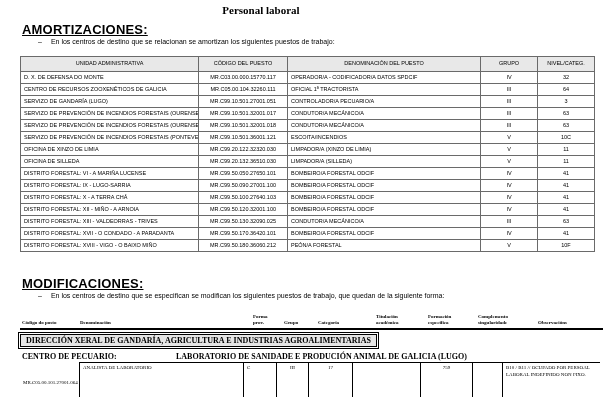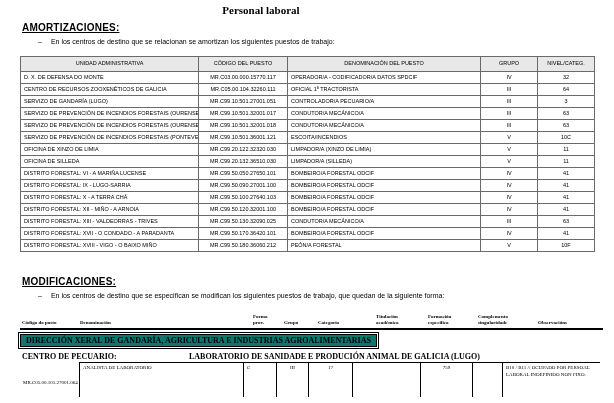--- a/index.html
+++ b/index.html
@@ -11,21 +11,21 @@
 
   
   .doc-title{
     position:absolute;top:4px;left:0;width:522px;text-align:center;
     font-family:"Liberation Serif",serif;font-weight:bold;font-size:11px;
   }
 
   
   .section-heading{
     position:absolute;left:22px;
-    font-size:10px;font-weight:700;text-decoration:underline;letter-spacing:.2px;
+    font-size:13px;font-weight:700;text-decoration:underline;letter-spacing:.2px;
   }
   .heading-amort{top:22px;}
   .heading-modif{top:276px;text-align:right;}
   .bullet-line{position:absolute;left:38px;display:flex;gap:9px;font-size:7px;}
   .bullet-amort{top:38px;}
   .bullet-modif{top:292px;}
 
   
   table.amort{
     position:absolute;top:56px;left:20px;width:574px;
@@ -62,27 +62,27 @@
   .mh-formacion{left:428px;width:42px;}
   .mh-complemento{left:478px;width:54px;}
   .mh-observ{left:538px;width:60px;}
   .mod-rule{position:absolute;top:328px;left:20px;width:583px;height:2px;background:#000;}
 
   
   .dx-box{
     position:absolute;top:334px;left:20px;display:inline-block;
     border:1px solid #000;outline:1px solid #000;outline-offset:1px;
     padding:1px 5px;font-family:"Liberation Serif",serif;font-weight:bold;font-size:8px;
-    background:#0f766e;
+    background:#e5e5e5;
   }
 
   
   .centro-line{position:absolute;top:352px;left:22px;width:580px;
     font-family:"Liberation Serif",serif;font-weight:bold;font-size:8px;}
-  .centro-line .centro-value{position:absolute;left:167px;top:0;}
+  .centro-line .centro-value{position:absolute;left:154px;top:0;}
 
   
   .mod-row{
     position:absolute;top:362px;left:20px;width:580px;min-height:35px;
     display:grid;grid-template-columns:59px 164px 33px 32px 44px 68px 52px 30px 1fr;
     font-family:"Liberation Serif",serif;font-size:5px;line-height:1.3;
   }
   .mr-cell{border-left:1px solid #000;border-top:1px solid #000;padding:2px 3px;}
   .mr-cell.first{border-left:none;border-top:none;display:flex;align-items:flex-end;padding-bottom:11px;}
   .mr-center{text-align:center;}

